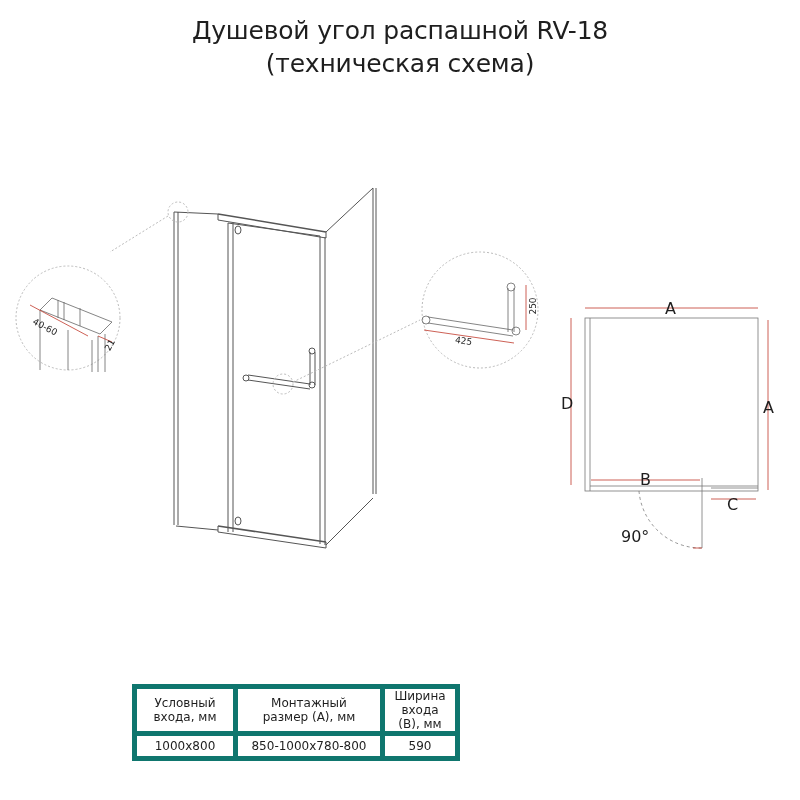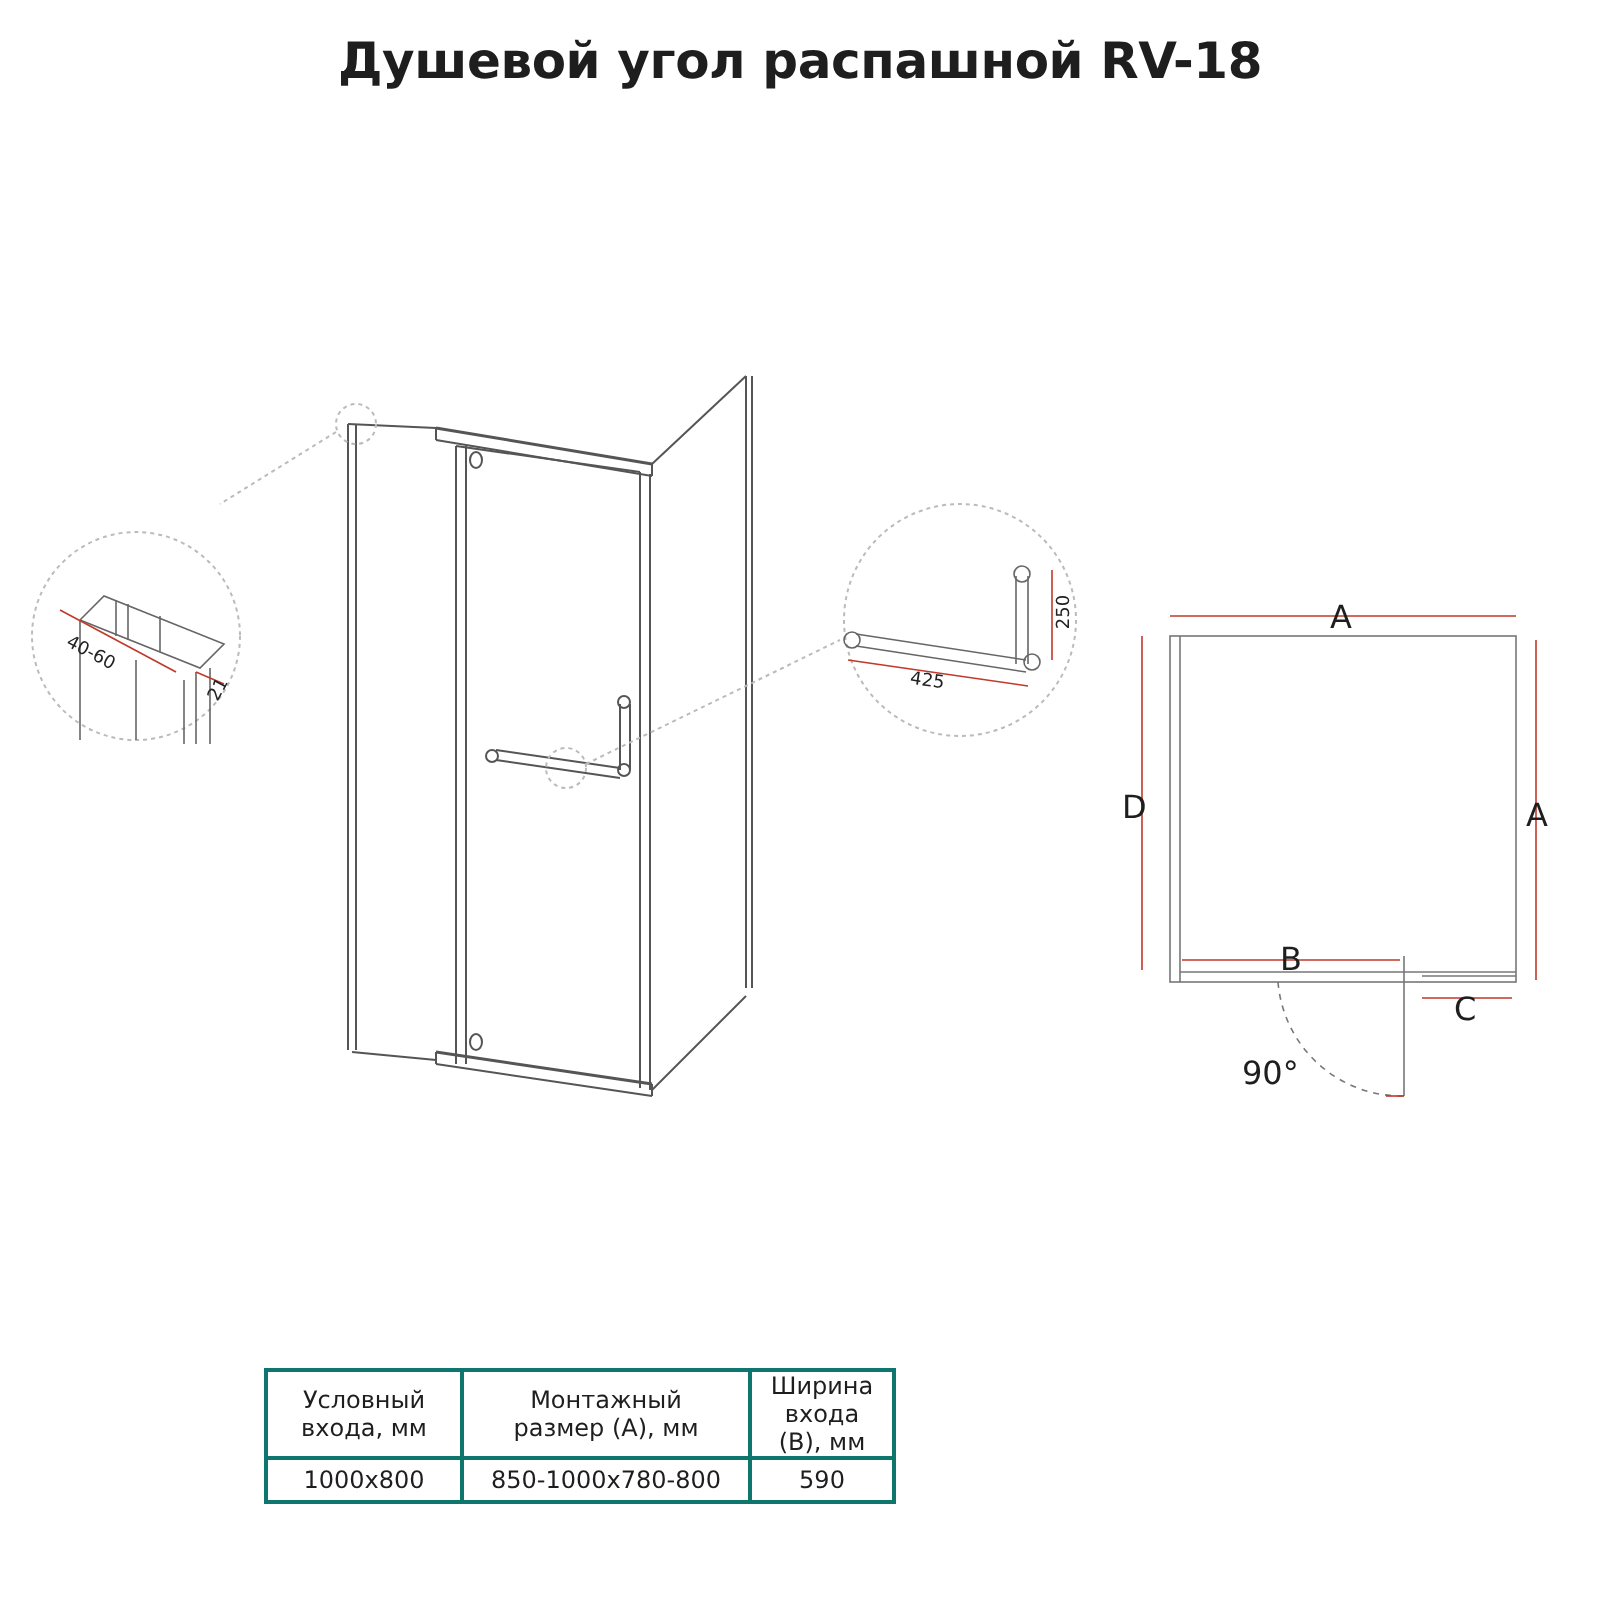--- a/index.html
+++ b/index.html
@@ -1,31 +1,32 @@
 <!DOCTYPE html>
 <html><head>
 <meta charset="utf-8">
 <style>
   html, body { margin: 0; padding: 0; background: #ffffff; }
   body { width: 800px; height: 800px; position: relative; overflow: hidden; font-family: "DejaVu Sans", sans-serif; color: #1a1a1a; }
-  .title { position: absolute; left: 0; top: 14px; width: 800px; text-align: center; font-size: 25px; line-height: 33px; font-weight: bold; color: #1e1e1e; letter-spacing: -0.2px; }
+  .title { position: absolute; left: 0; top: 14px; width: 800px; text-align: center; font-size: 25px; line-height: 33px; font-weight: normal; color: #1e1e1e; letter-spacing: -0.2px; }
   .drawing { position: absolute; left: 0; top: 0; }
   .dimlabel { position: absolute; font-size: 16px; color: #1e1e1e; }
   .smalllabel { position: absolute; font-size: 9px; color: #222; }
   table.spec { position: absolute; left: 132px; top: 684px; border-collapse: collapse; font-size: 12px; color: #1e1e1e; }
-  table.spec td, table.spec th { border: 2px solid #0f766e; text-align: center; font-weight: normal; padding: 0 6px; }
+  table.spec td, table.spec th { border: 5px solid #0f766e; text-align: center; font-weight: normal; padding: 0 6px; }
   table.spec th { height: 36px; line-height: 14px; }
   table.spec td { height: 20px; }
   .c1 { width: 84px; } .c2 { width: 130px; } .c3 { width: 58px; border-radius: 17px; }
 </style>
 </head>
 <body>
 
 <div class="title">
   <div>Душевой угол распашной RV-18</div>
+  <div>(техническая схема)</div>
 </div>
 
 <svg class="drawing" width="800" height="800" viewBox="0 0 800 800">
 
   <g stroke="#555" fill="none" stroke-width="1">
 
     <line x1="174" y1="212" x2="174" y2="525"></line>
     <line x1="178" y1="212" x2="178" y2="525"></line>
     <line x1="174" y1="212" x2="218" y2="214"></line>
     <line x1="176" y1="526" x2="218" y2="530"></line>

